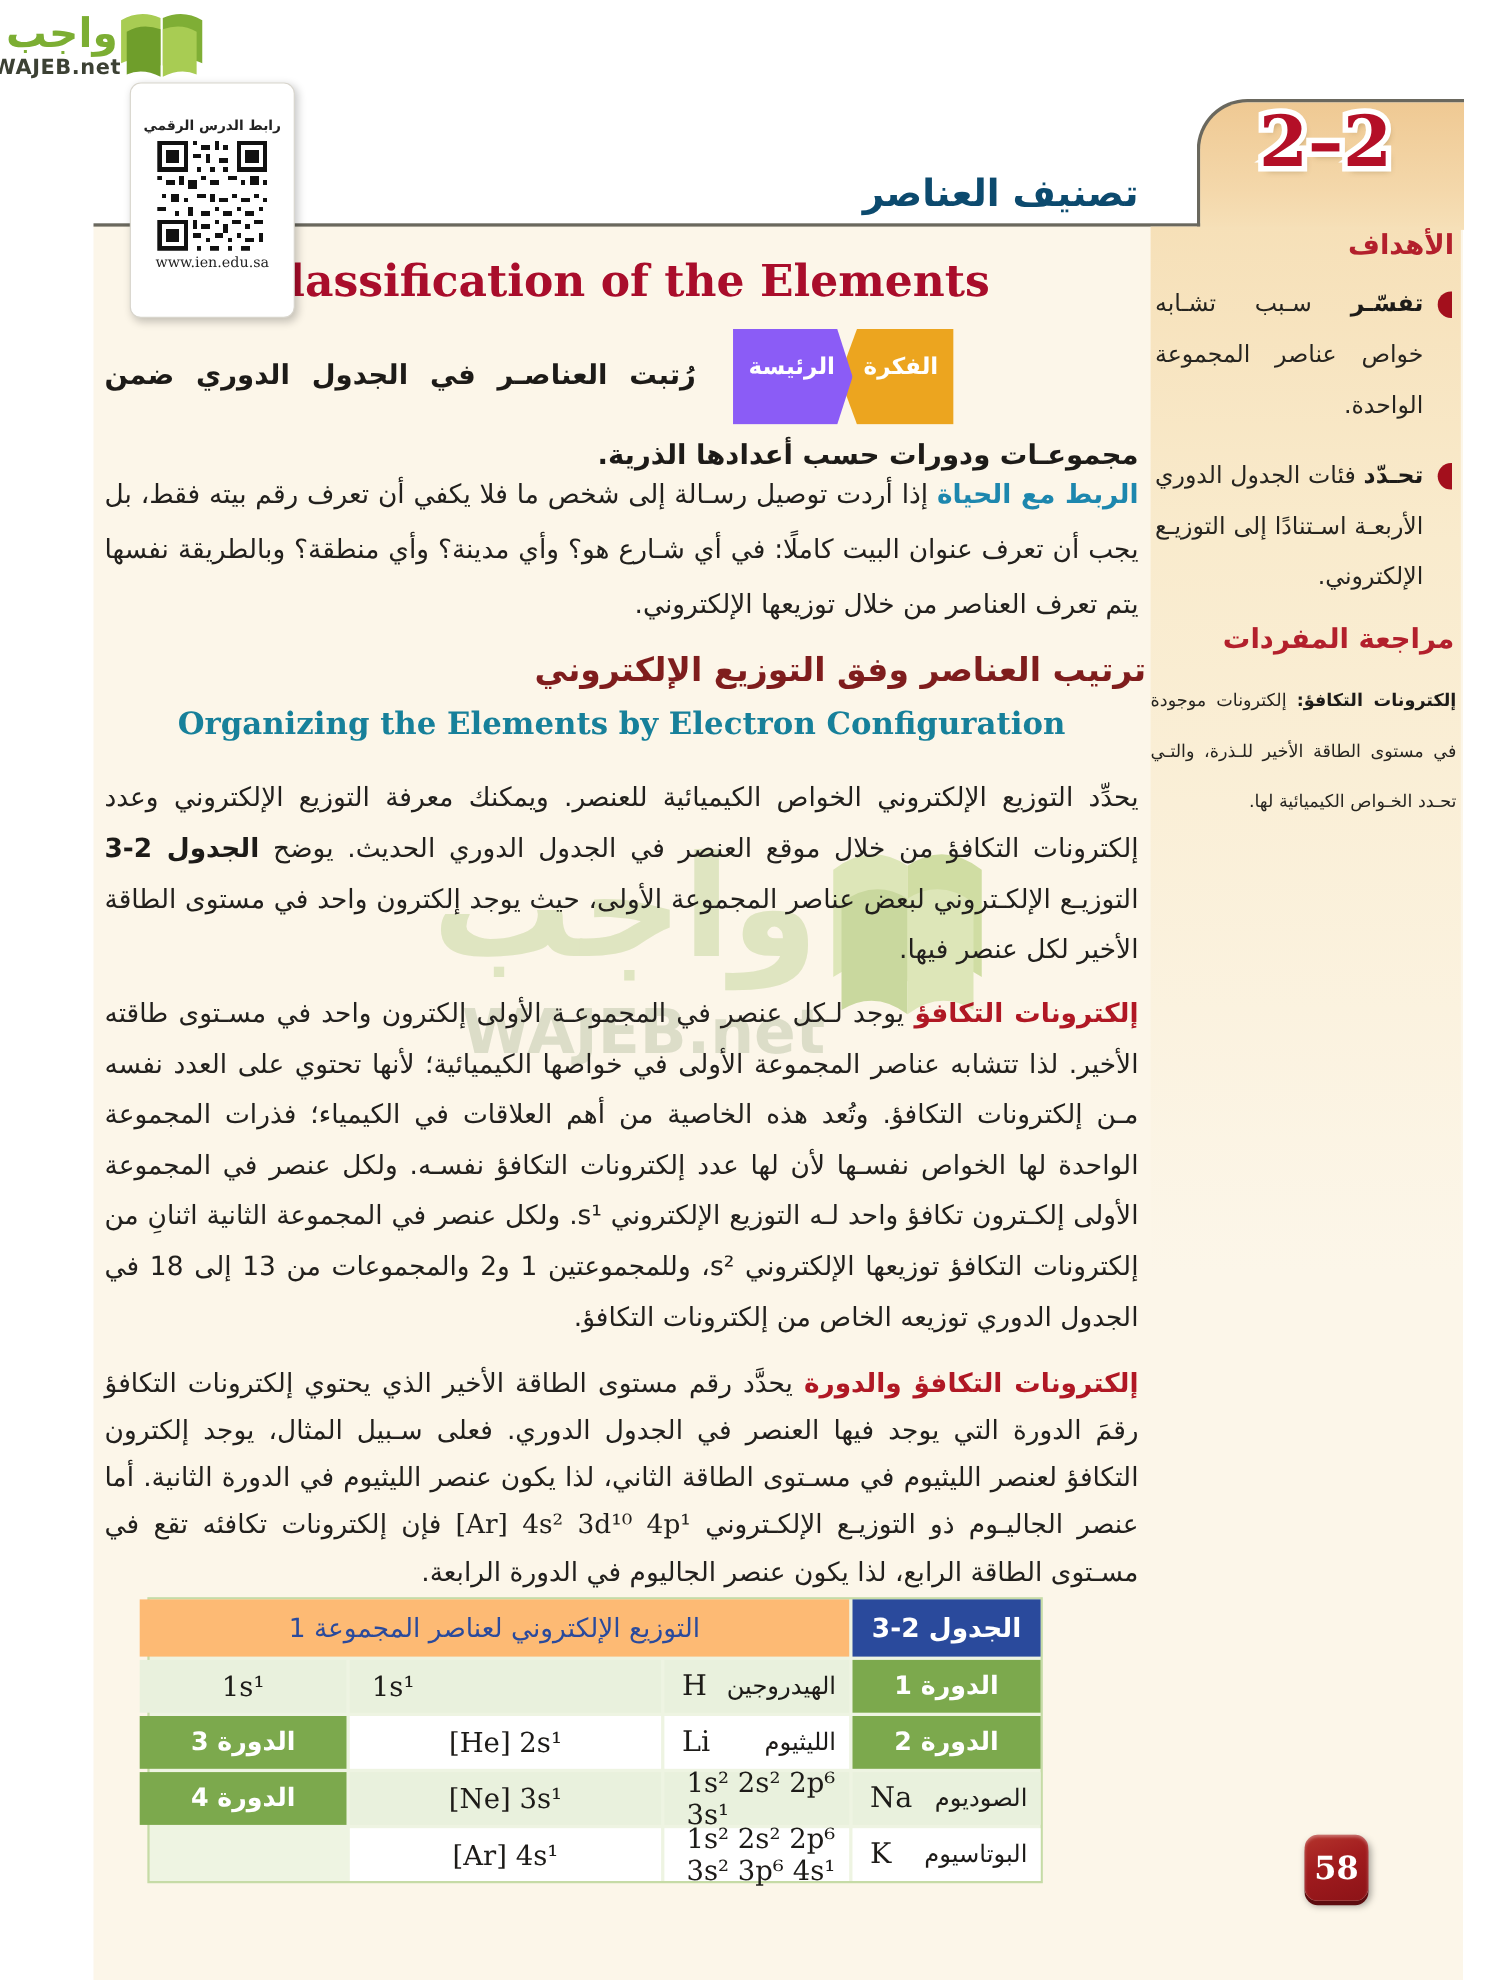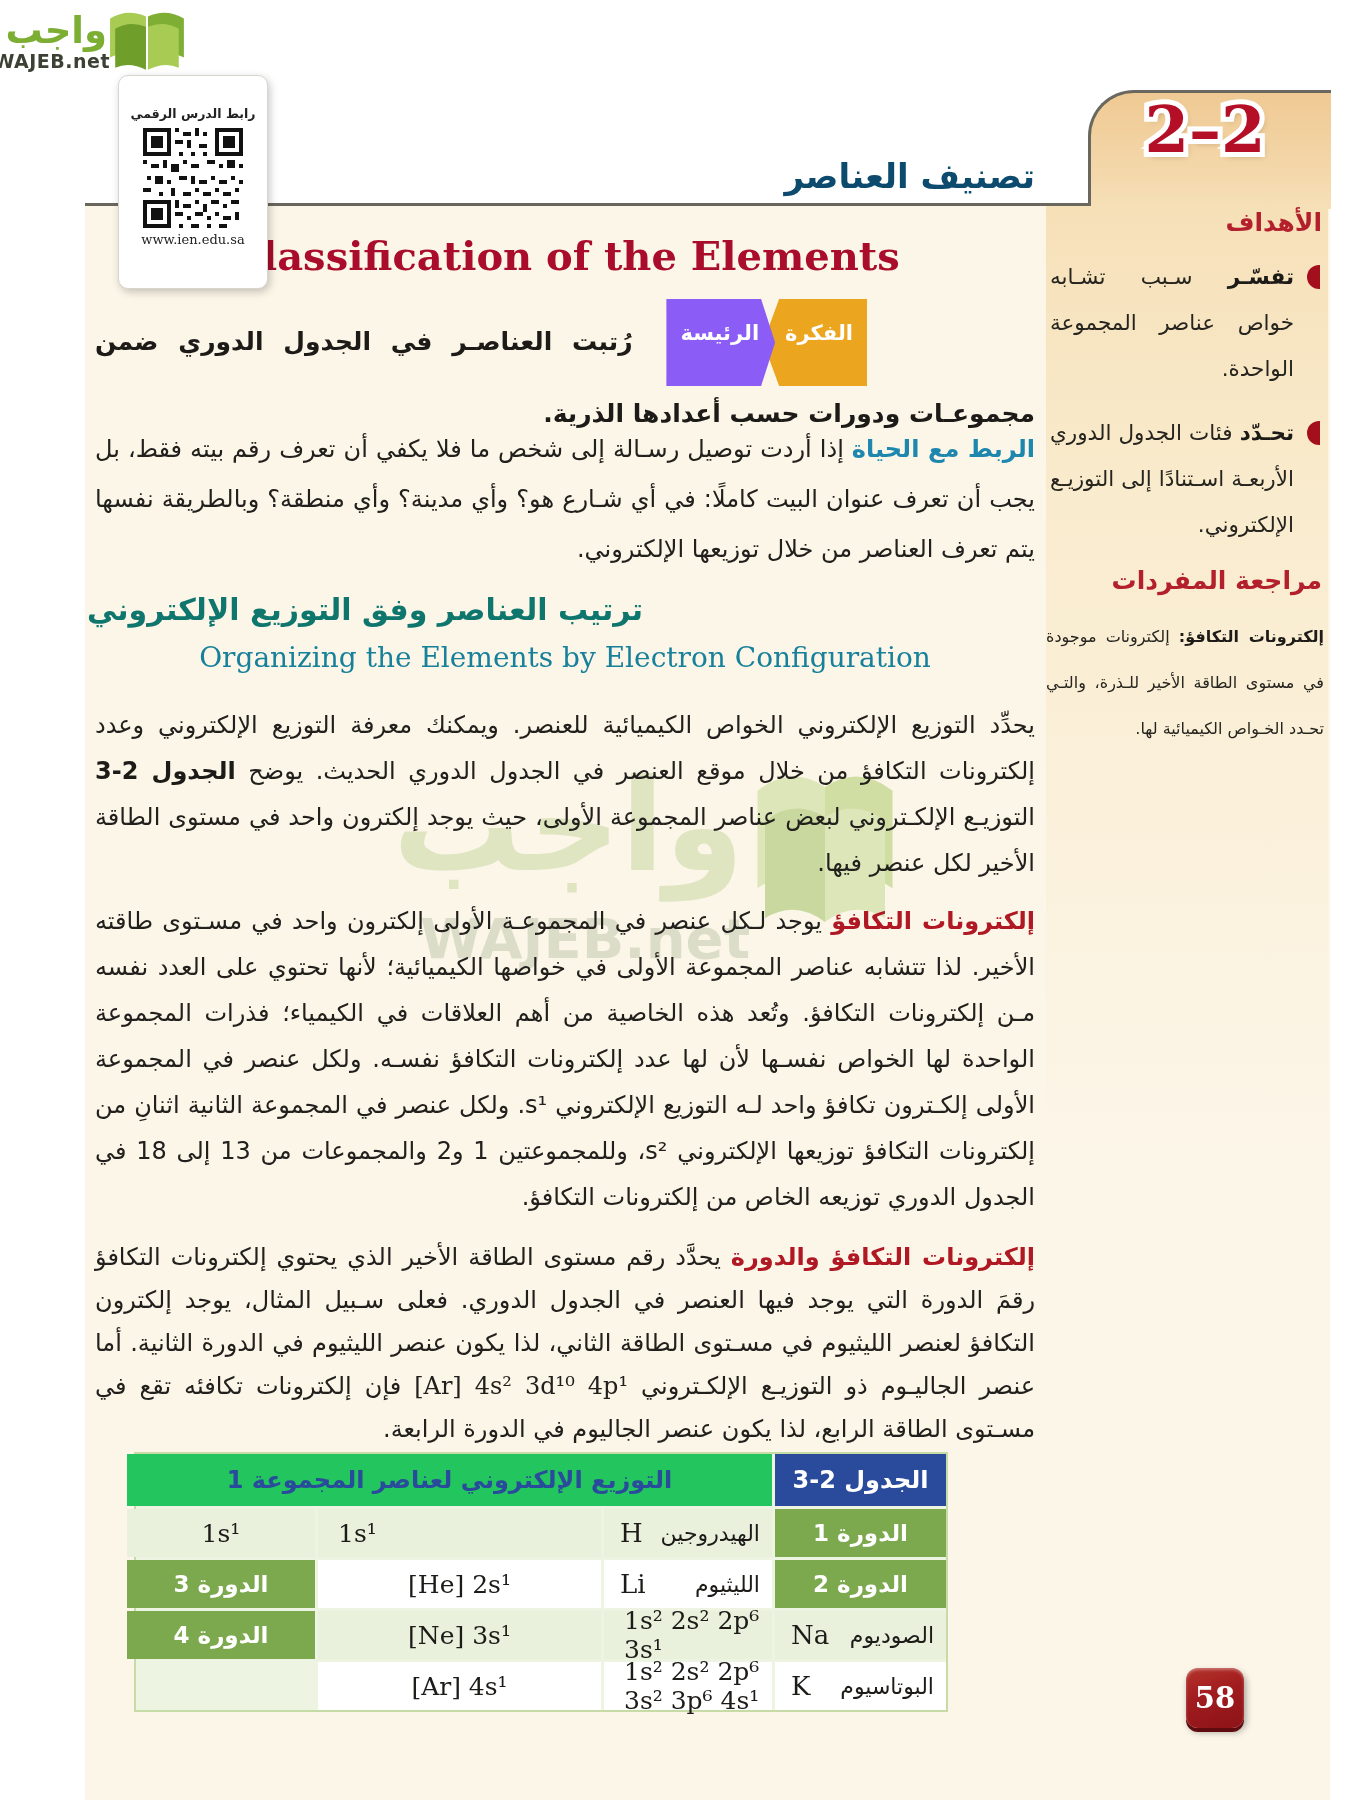--- a/index.html
+++ b/index.html
@@ -57,44 +57,44 @@
         font-size:25px;font-weight:bold;line-height:55px;text-indent:168px;color:#1d1b18;}
   .badge{display:inline-flex;direction:rtl;vertical-align:middle;margin-left:14px;text-indent:0;}
   .badge .bk-a{background:#eca51f;color:#fff;font-size:21px;font-weight:bold;padding:7px 14px 25px 22px;
                clip-path:polygon(0 50%,16px 0,100% 0,100% 100%,16px 100%);}
   .badge .bk-b{background:#8b5cf6;color:#fff;font-size:21px;font-weight:bold;padding:7px 16px 9px 14px;
                margin-right:-12px;clip-path:polygon(calc(100% - 14px) 0,100% 50%,calc(100% - 14px) 100%,0 100%,0 0);}
   .life{position:absolute;left:95px;top:424px;width:940px;z-index:2;direction:rtl;text-align:justify;
         font-size:24px;line-height:50px;}
   .lead-blue{color:#1d87ae;font-weight:bold;}
   .lead-red{color:#b01824;font-weight:bold;}
-  .h-ar{position:absolute;left:87px;top:592px;width:940px;z-index:2;text-align:left;direction:rtl;
-        font-size:30px;font-weight:bold;color:#0f766e;}
+  .h-ar{position:absolute;left:102px;top:592px;width:940px;z-index:2;text-align:right;direction:rtl;
+        font-size:30px;font-weight:bold;color:#7f1d1d;}
   .h-en{position:absolute;left:95px;top:641px;width:940px;z-index:2;text-align:center;
-        font-family:"DejaVu Serif",serif;font-weight:normal;font-size:28px;color:#17809a;}
+        font-family:"DejaVu Serif",serif;font-weight:bold;font-size:28px;color:#17809a;}
   .para{position:absolute;left:95px;width:940px;z-index:2;direction:rtl;text-align:justify;
         font-size:24px;line-height:46px;}
   .p1{top:702px;}
   .p2{top:898px;line-height:46px;}
   .p3{top:1236px;line-height:43px;}
   .ltr{direction:ltr;unicode-bidi:isolate;font-family:"DejaVu Serif",serif;}
 
   
   .watermark{position:absolute;left:420px;top:756px;width:480px;z-index:1;opacity:.45;pointer-events:none;}
   .wm-row{display:flex;flex-direction:row-reverse;align-items:flex-start;gap:6px;}
   .wm-ar{font-size:128px;font-weight:bold;color:#bdd191;line-height:1.1;}
   .wm-net{font-size:56px;font-weight:bold;color:#b6c0a2;margin-top:-34px;margin-right:150px;}
 
   
   .gtable{position:absolute;left:134px;top:1452px;width:810px;z-index:2;direction:rtl;
           display:grid;grid-template-columns:171px 168px 283px 188px;grid-template-rows:52px repeat(4,48px);
           gap:3px;background:#eef4e2;border:2px solid #c6dba6;}
   .gcell{display:flex;align-items:center;}
   .cap-box{background:#2a4a9c;color:#fff;font-weight:bold;font-size:24px;justify-content:center;}
-  .cap-txt{background:#22c55e;color:#2a4a9c;font-weight:bold;font-size:24px;justify-content:center;}
+  .cap-txt{background:#fdba74;color:#2a4a9c;font-weight:normal;font-size:24px;justify-content:center;}
   .period{background:#7ca94d;color:#fff;font-weight:bold;font-size:23px;justify-content:center;}
   .elem{justify-content:space-between;padding:0 12px 0 16px;}
   .elem .nm{font-size:22px;color:#1d1b18;}
   .elem .sym{font-family:"DejaVu Serif",serif;font-size:26px;color:#1d1b18;direction:ltr;}
   .cfg{direction:ltr;font-family:"DejaVu Serif",serif;font-size:25px;padding-left:20px;color:#1d1b18;}
   .sht{direction:ltr;font-family:"DejaVu Serif",serif;font-size:25px;justify-content:center;color:#1d1b18;}
   .row-a{background:#e9f1dd;}
   .row-b{background:#ffffff;}
 
   

